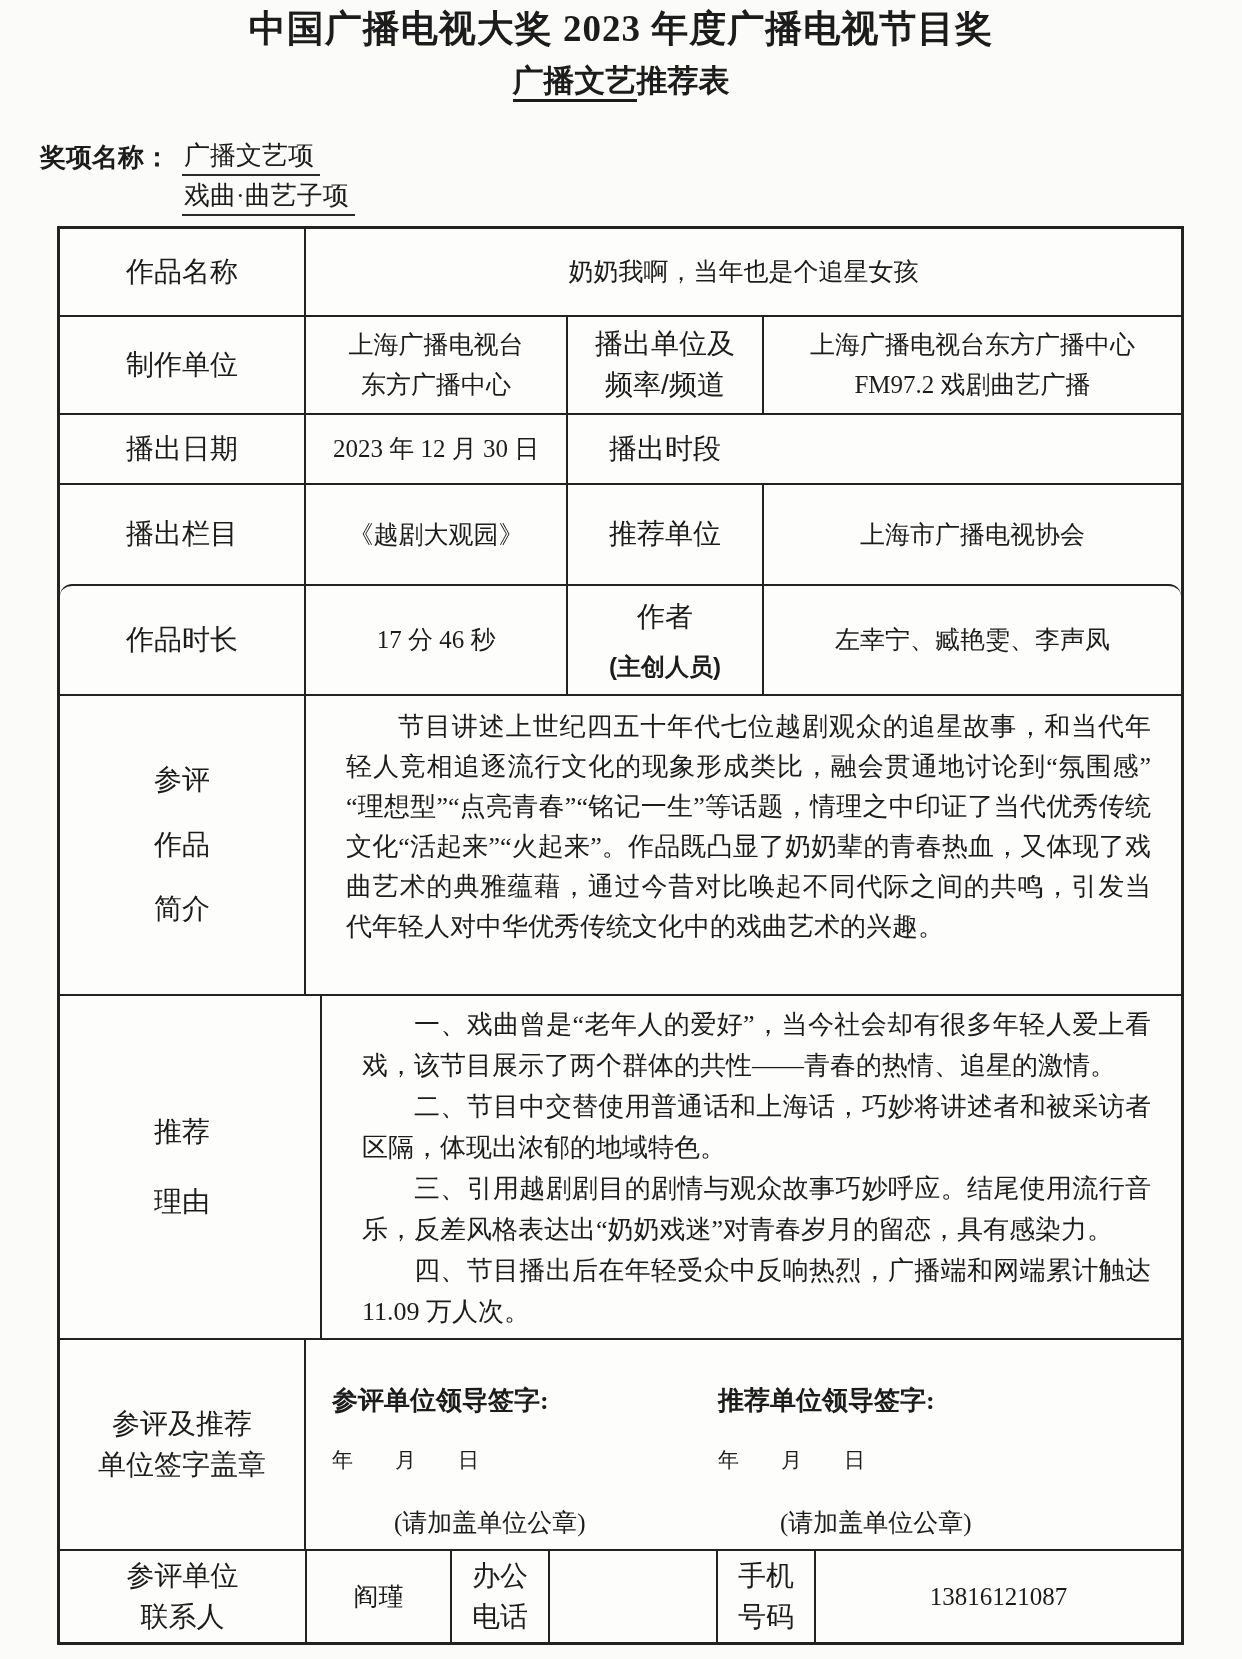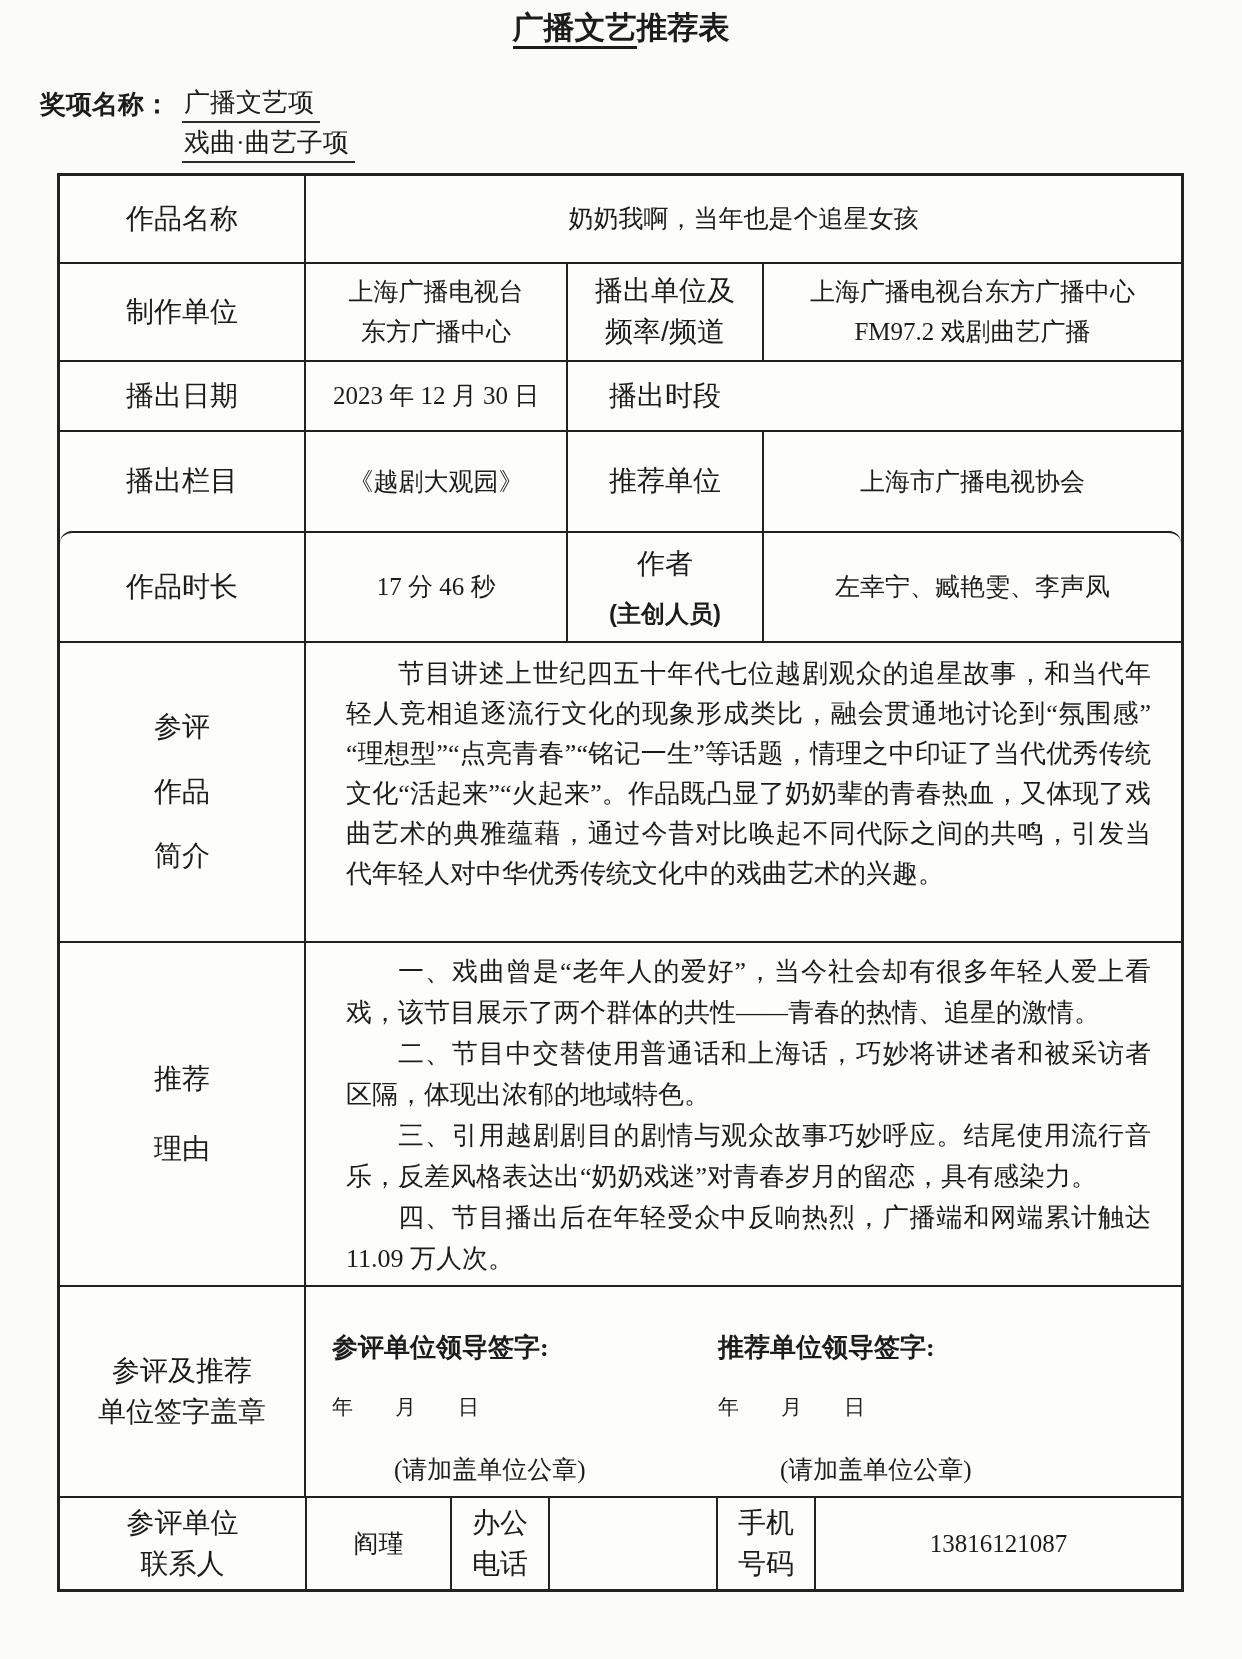--- a/index.html
+++ b/index.html
@@ -114,21 +114,21 @@
     display: block;
     text-align: justify;
     padding: 11px 30px 6px 40px;
   }
   .text-cell p {
     font-size: 26px;
     line-height: 40px;
     text-indent: 2em;
     margin: 0;
   }
-  .reasons-cell { padding-top: 8px; }
+  .reasons-cell { padding-top: 8px; margin-left: 16px; }
   .reasons-cell p { line-height: 41px; }
 
   
   .sig-cell {
     display: grid;
     grid-template-columns: 46% 54%;
     align-items: start;
     justify-items: start;
     text-align: left;
     padding: 46px 10px 10px 26px;
@@ -149,20 +149,21 @@
     margin-top: 32px;
     padding-left: 62px;
     white-space: nowrap;
   }
 </style>
 </head>
 <body>
 
 <div class="page">
 
+  <div class="doc-title">中国广播电视大奖 2023 年度广播电视节目奖</div>
 
   <div class="doc-subtitle"><span class="u-part">广播文艺</span><span>推荐表</span></div>
 
   <div class="award-block">
     <span class="award-label">奖项名称：</span>
     <span class="award-lines">
       <span class="award-line" style="display:block">广播文艺项</span>
       <span class="award-line" style="display:block">戏曲·曲艺子项</span>
     </span>
   </div>

